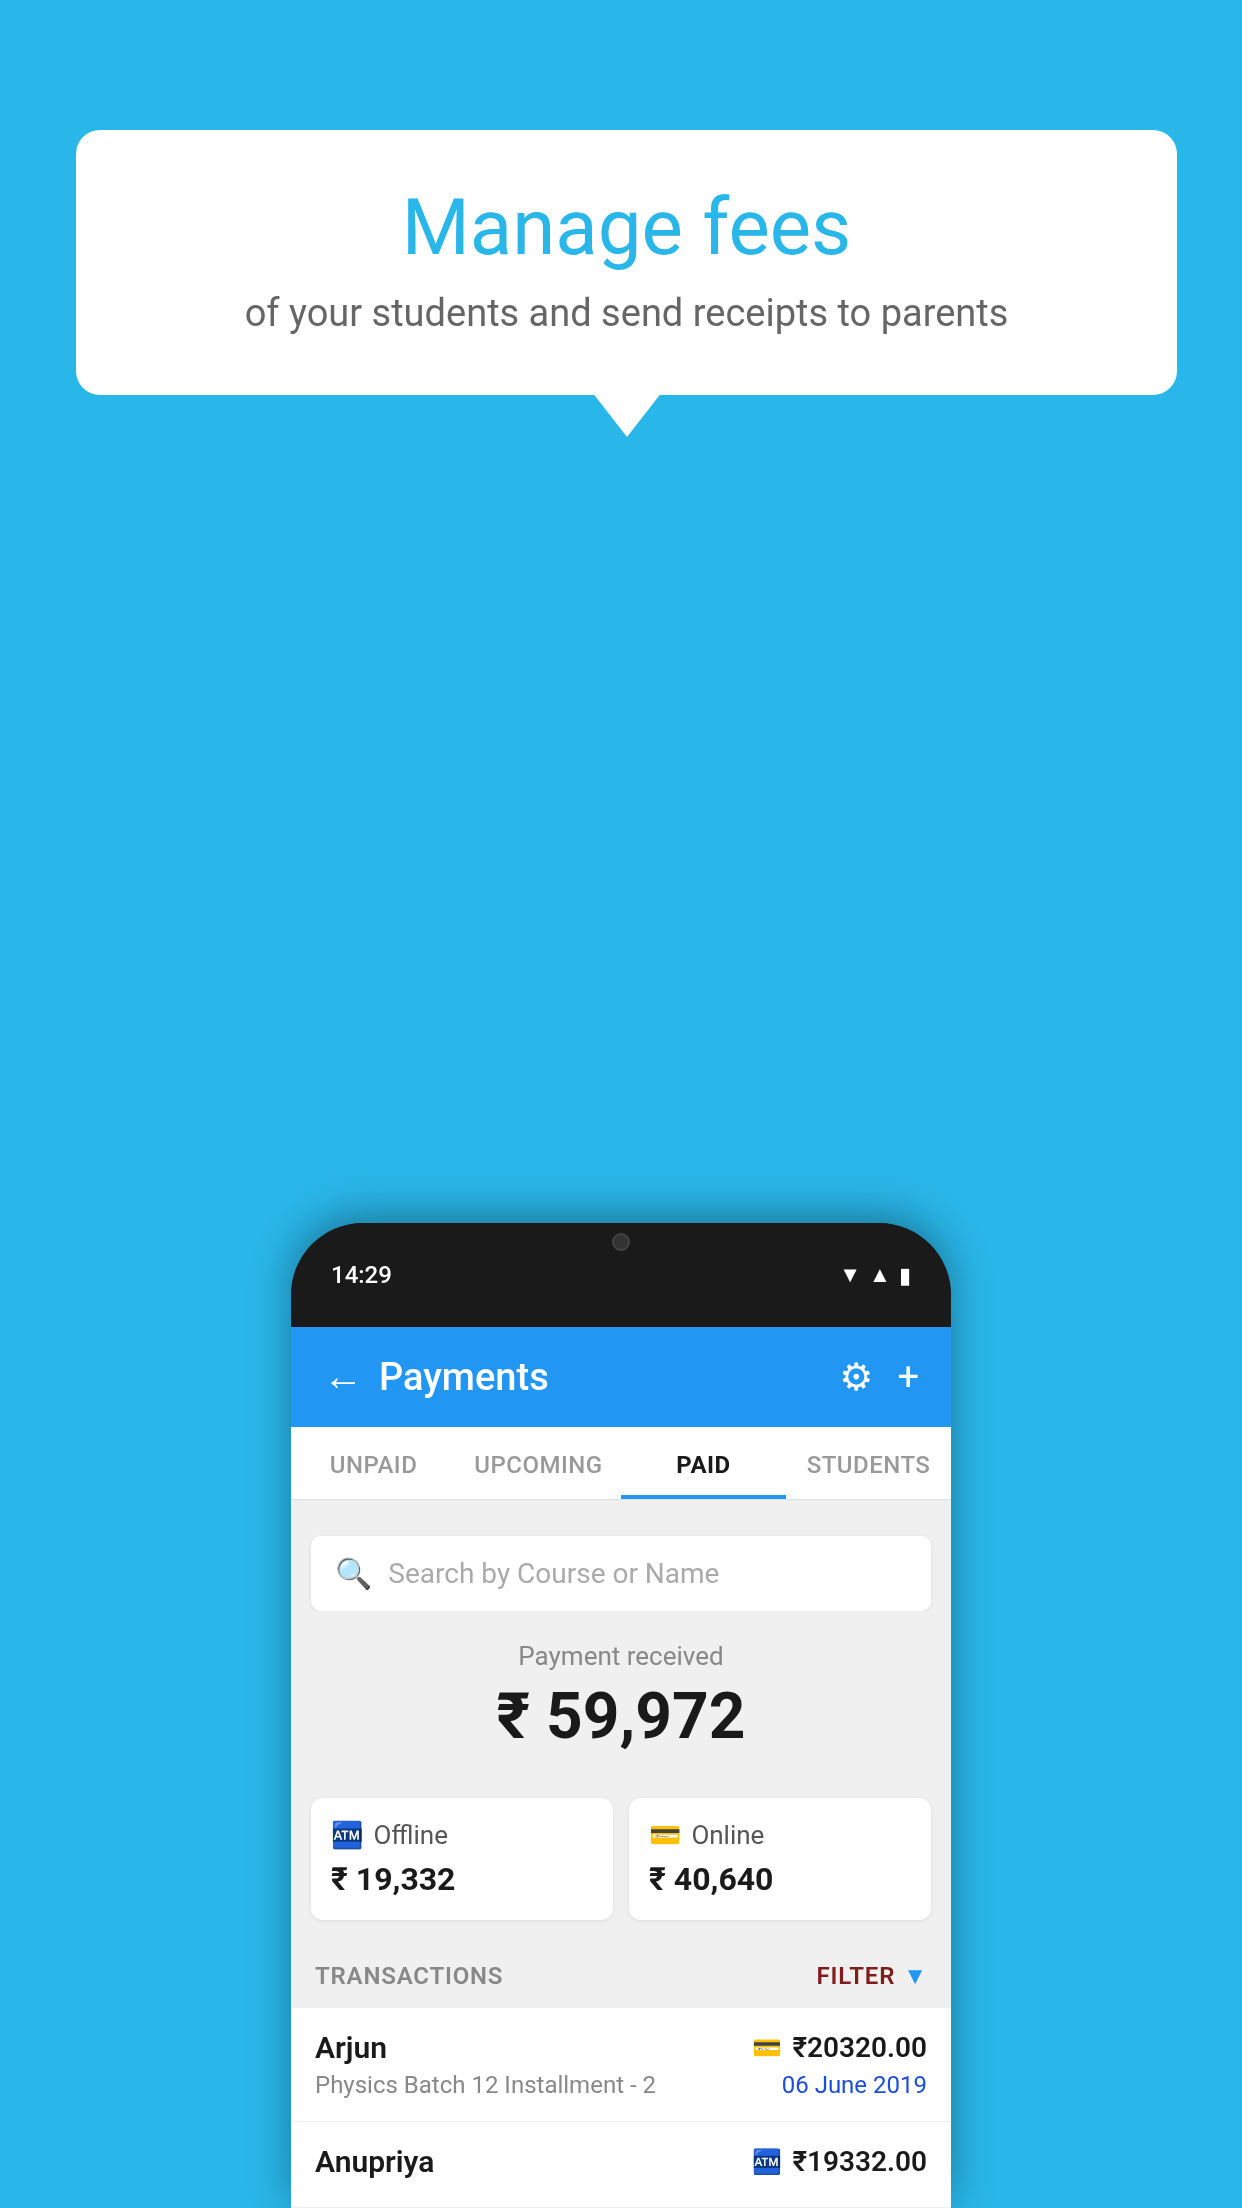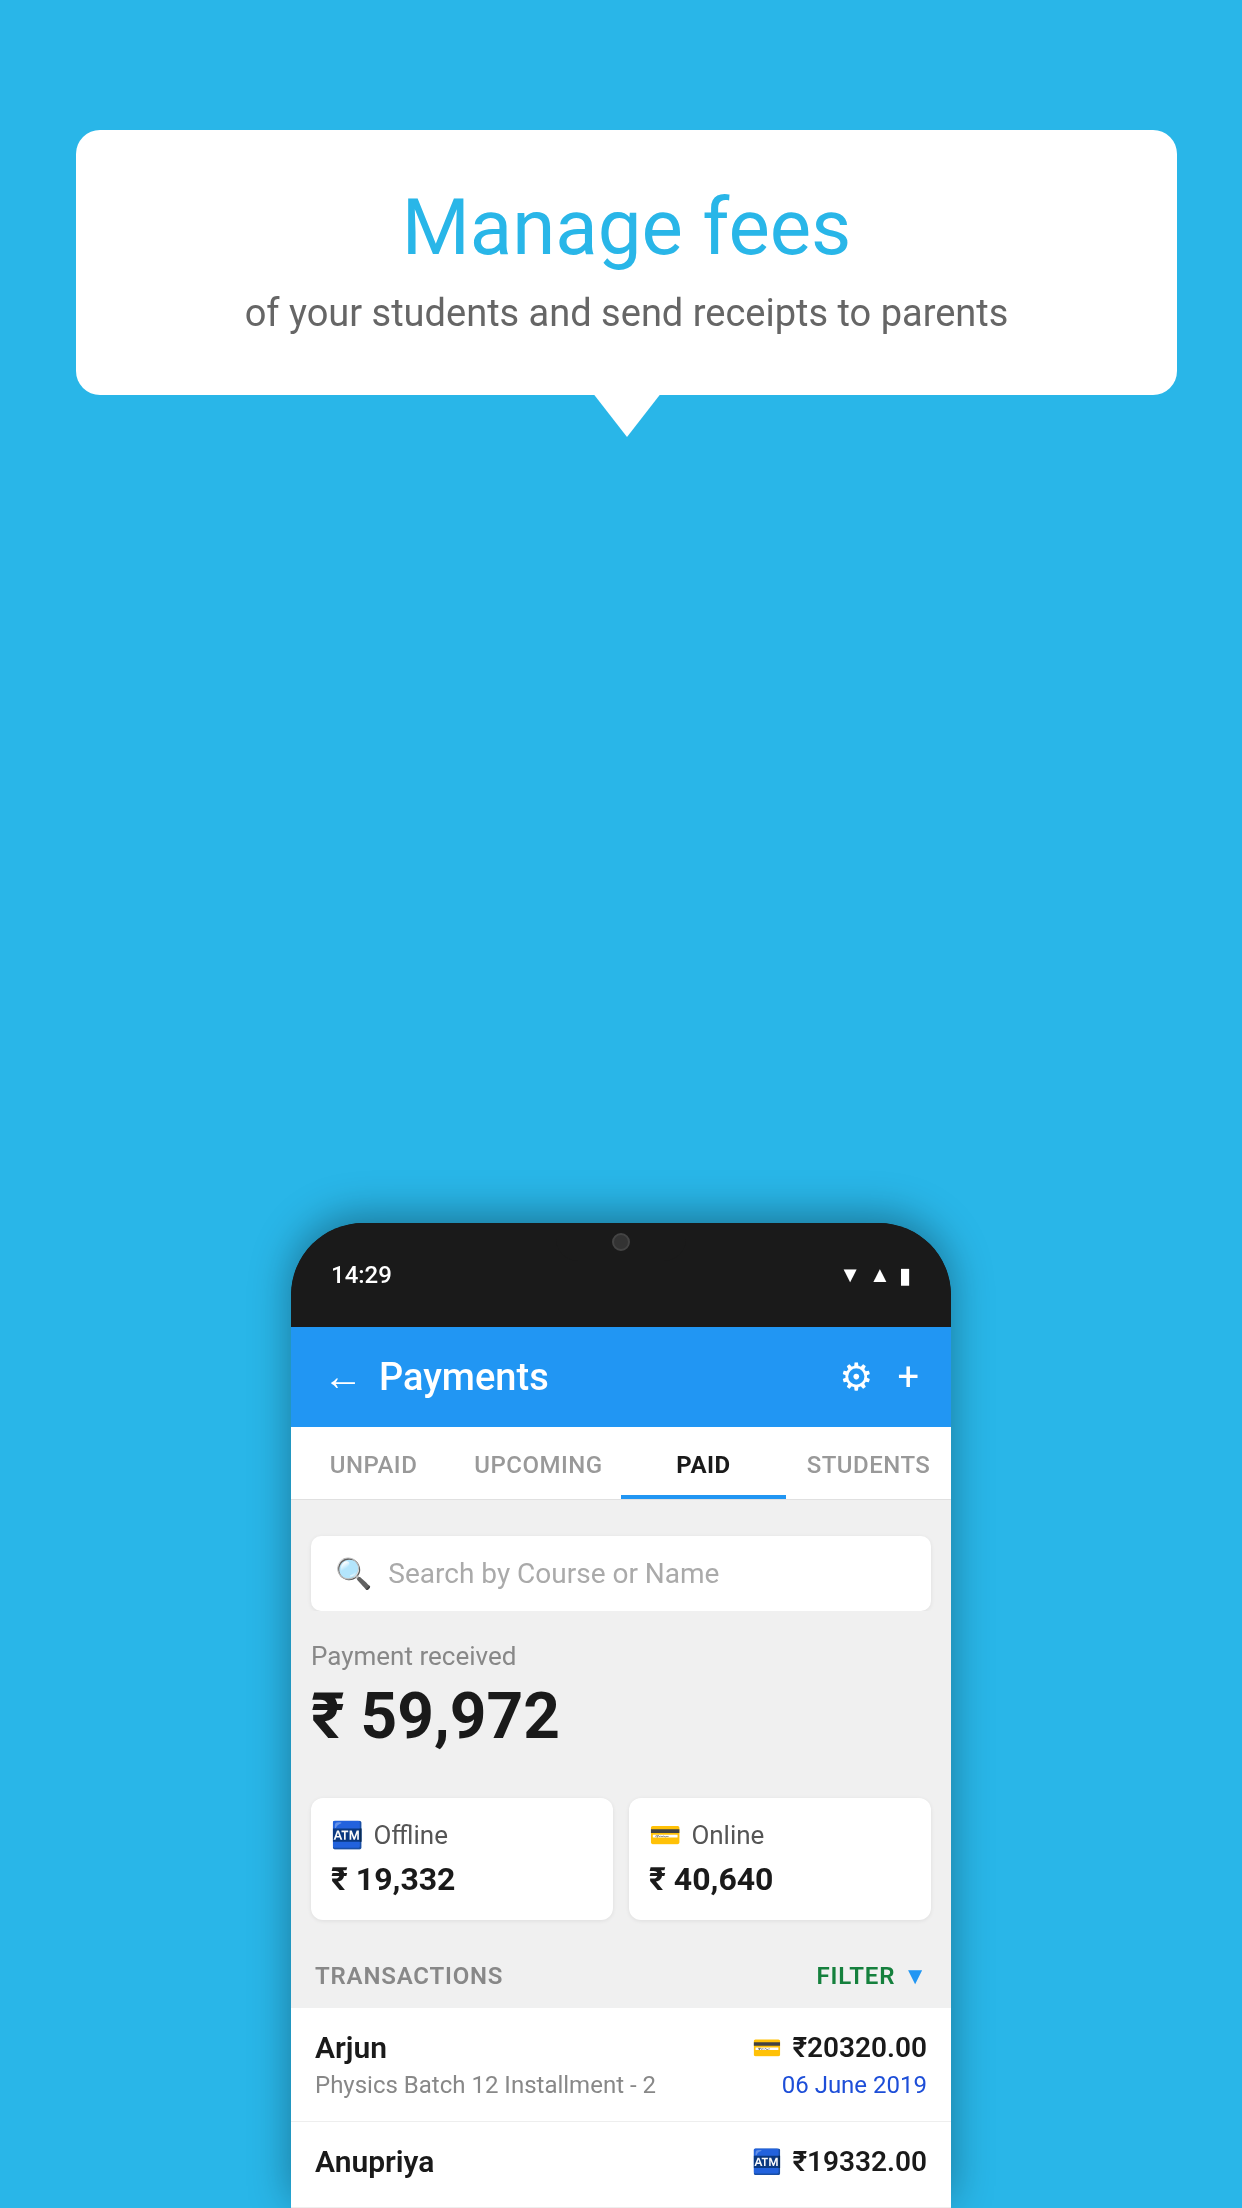--- a/index.html
+++ b/index.html
@@ -198,20 +198,21 @@
       font-size: 30px;
     }
     .search-input-text {
       color: #aaa;
       font-size: 28px;
     }
 
     
     .payment-received-section {
       background: #f0f0f0;
+      text-align: center;
       padding: 30px 20px 20px;
     }
     .payment-received-label {
       font-size: 26px;
       color: #888;
       margin-bottom: 8px;
     }
     .payment-amount {
       font-size: 64px;
       font-weight: 700;
@@ -267,21 +268,21 @@
       font-weight: 600;
       letter-spacing: 0.8px;
     }
     .filter-container {
       display: flex;
       align-items: center;
       gap: 8px;
     }
     .filter-label {
       font-size: 24px;
-      color: #15803d;
+      color: #7f1d1d;
       font-weight: 600;
       letter-spacing: 0.8px;
       text-align: center;
     }
     .filter-icon {
       color: #2196F3;
       font-size: 24px;
     }
 
     

